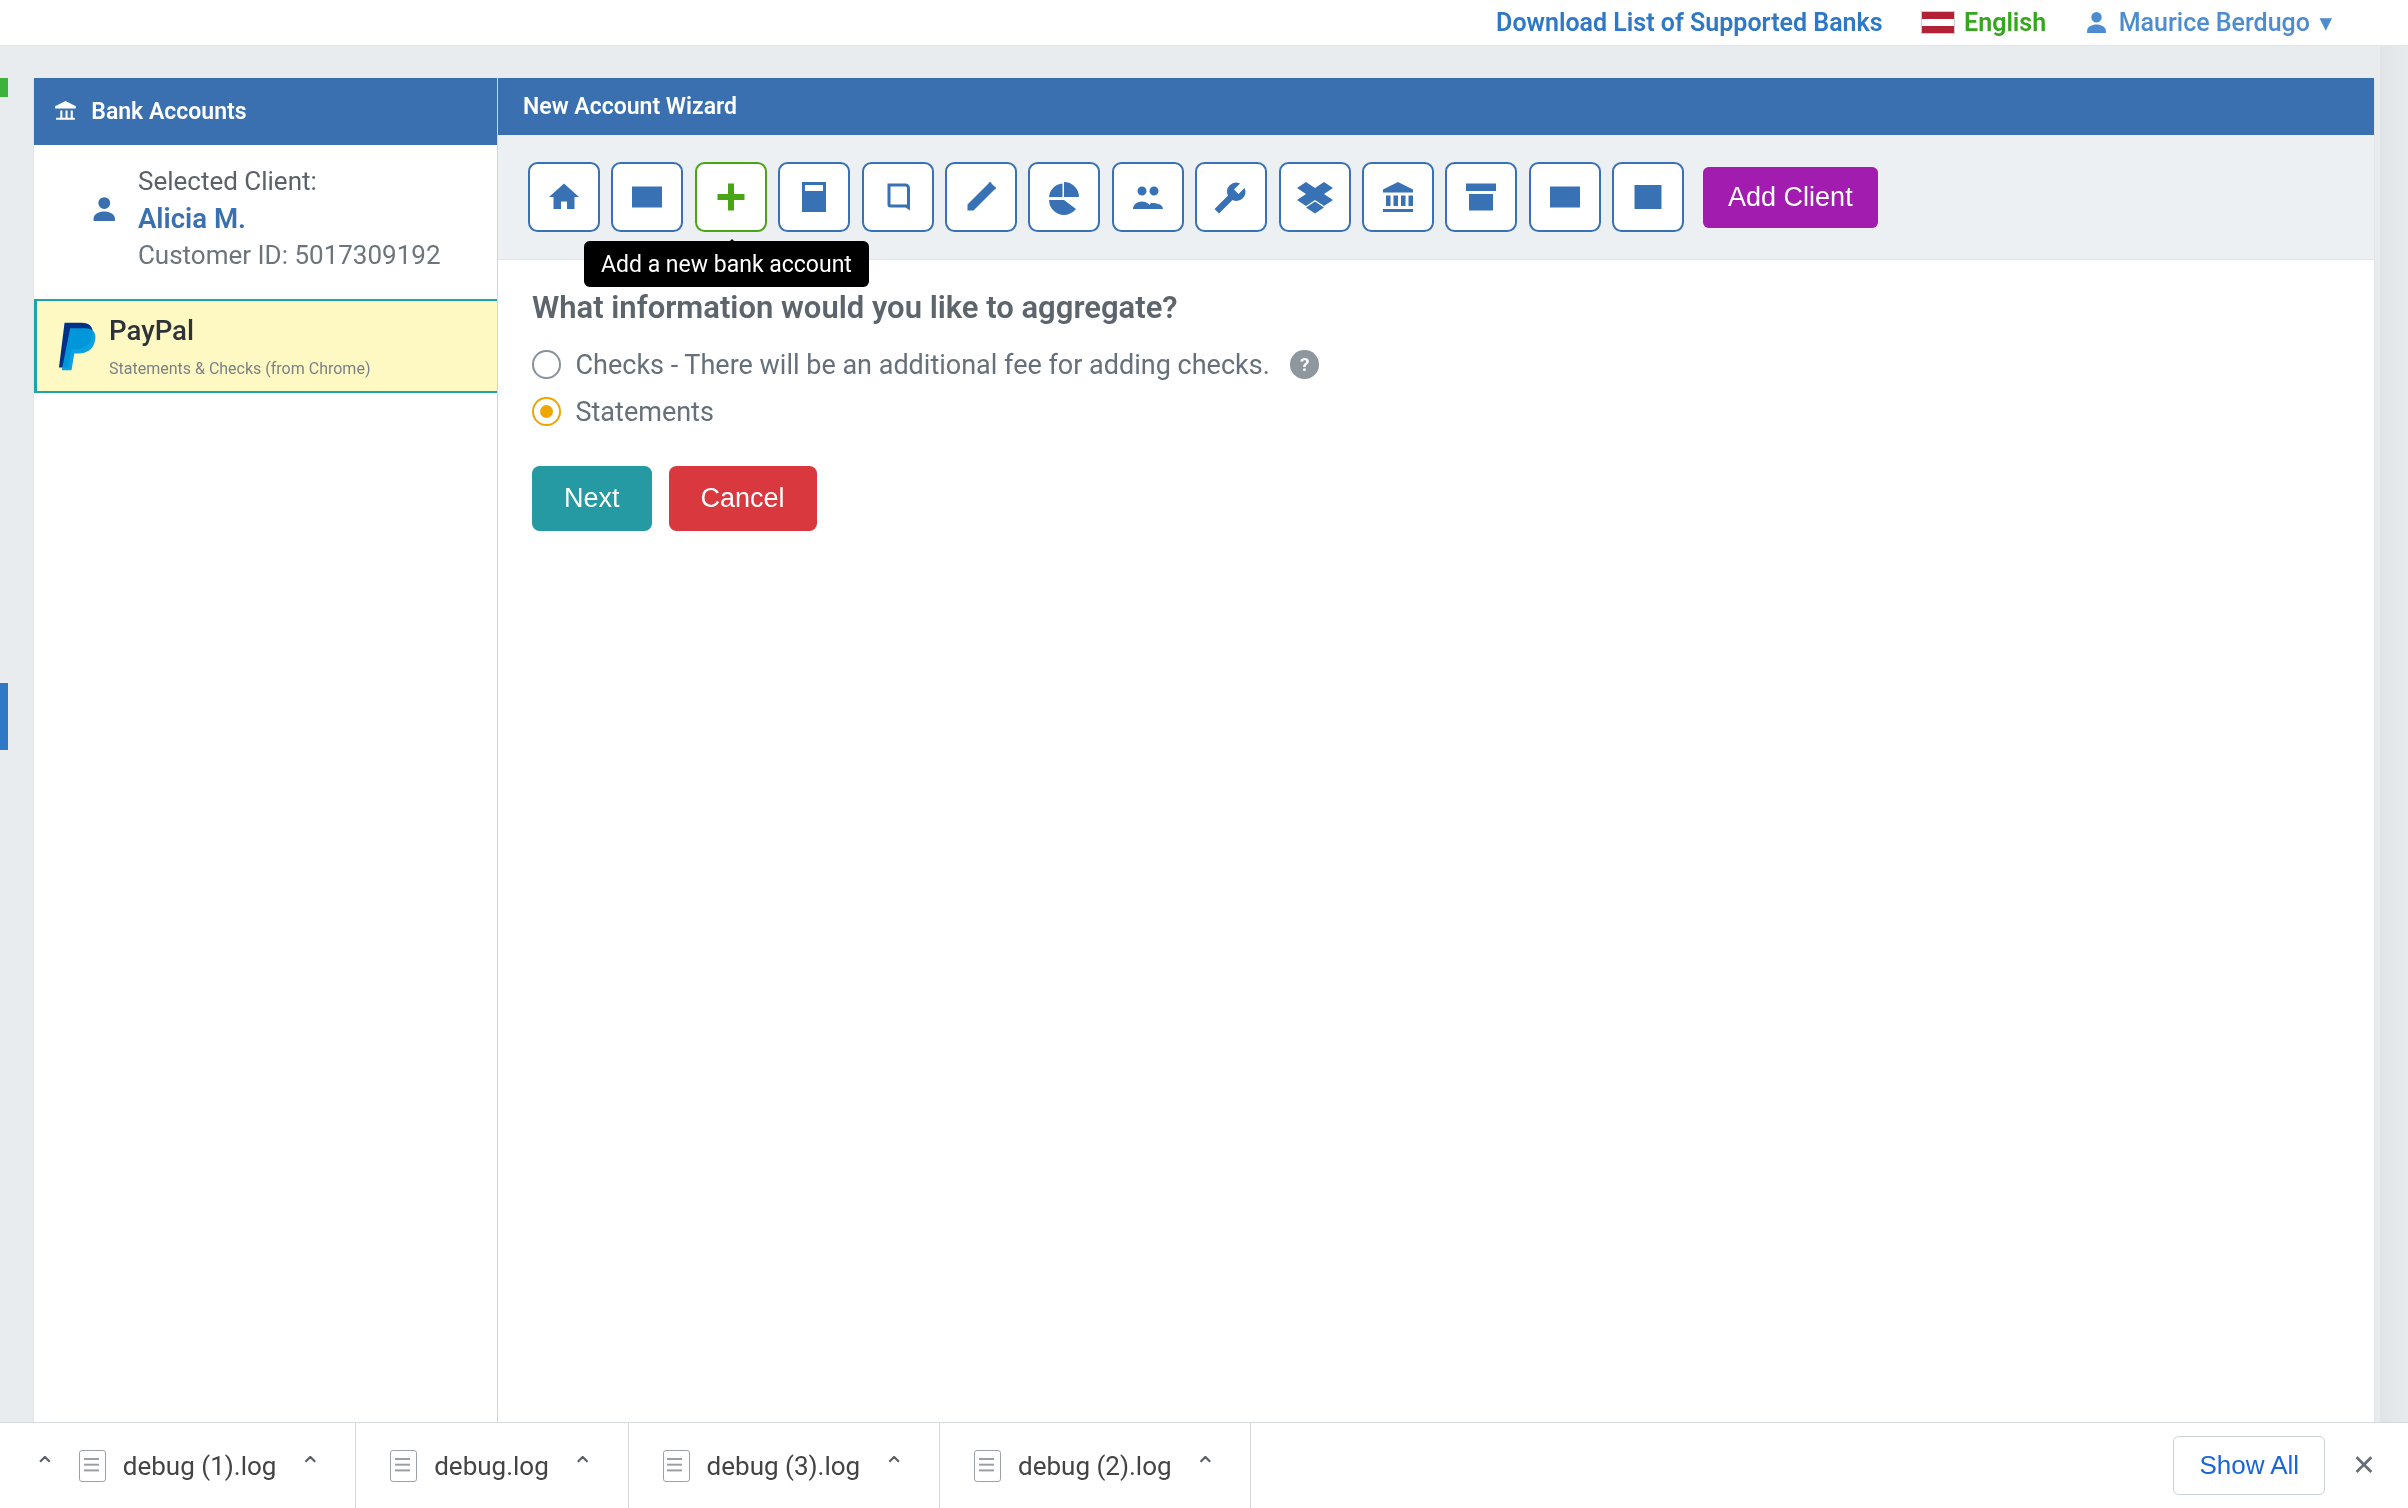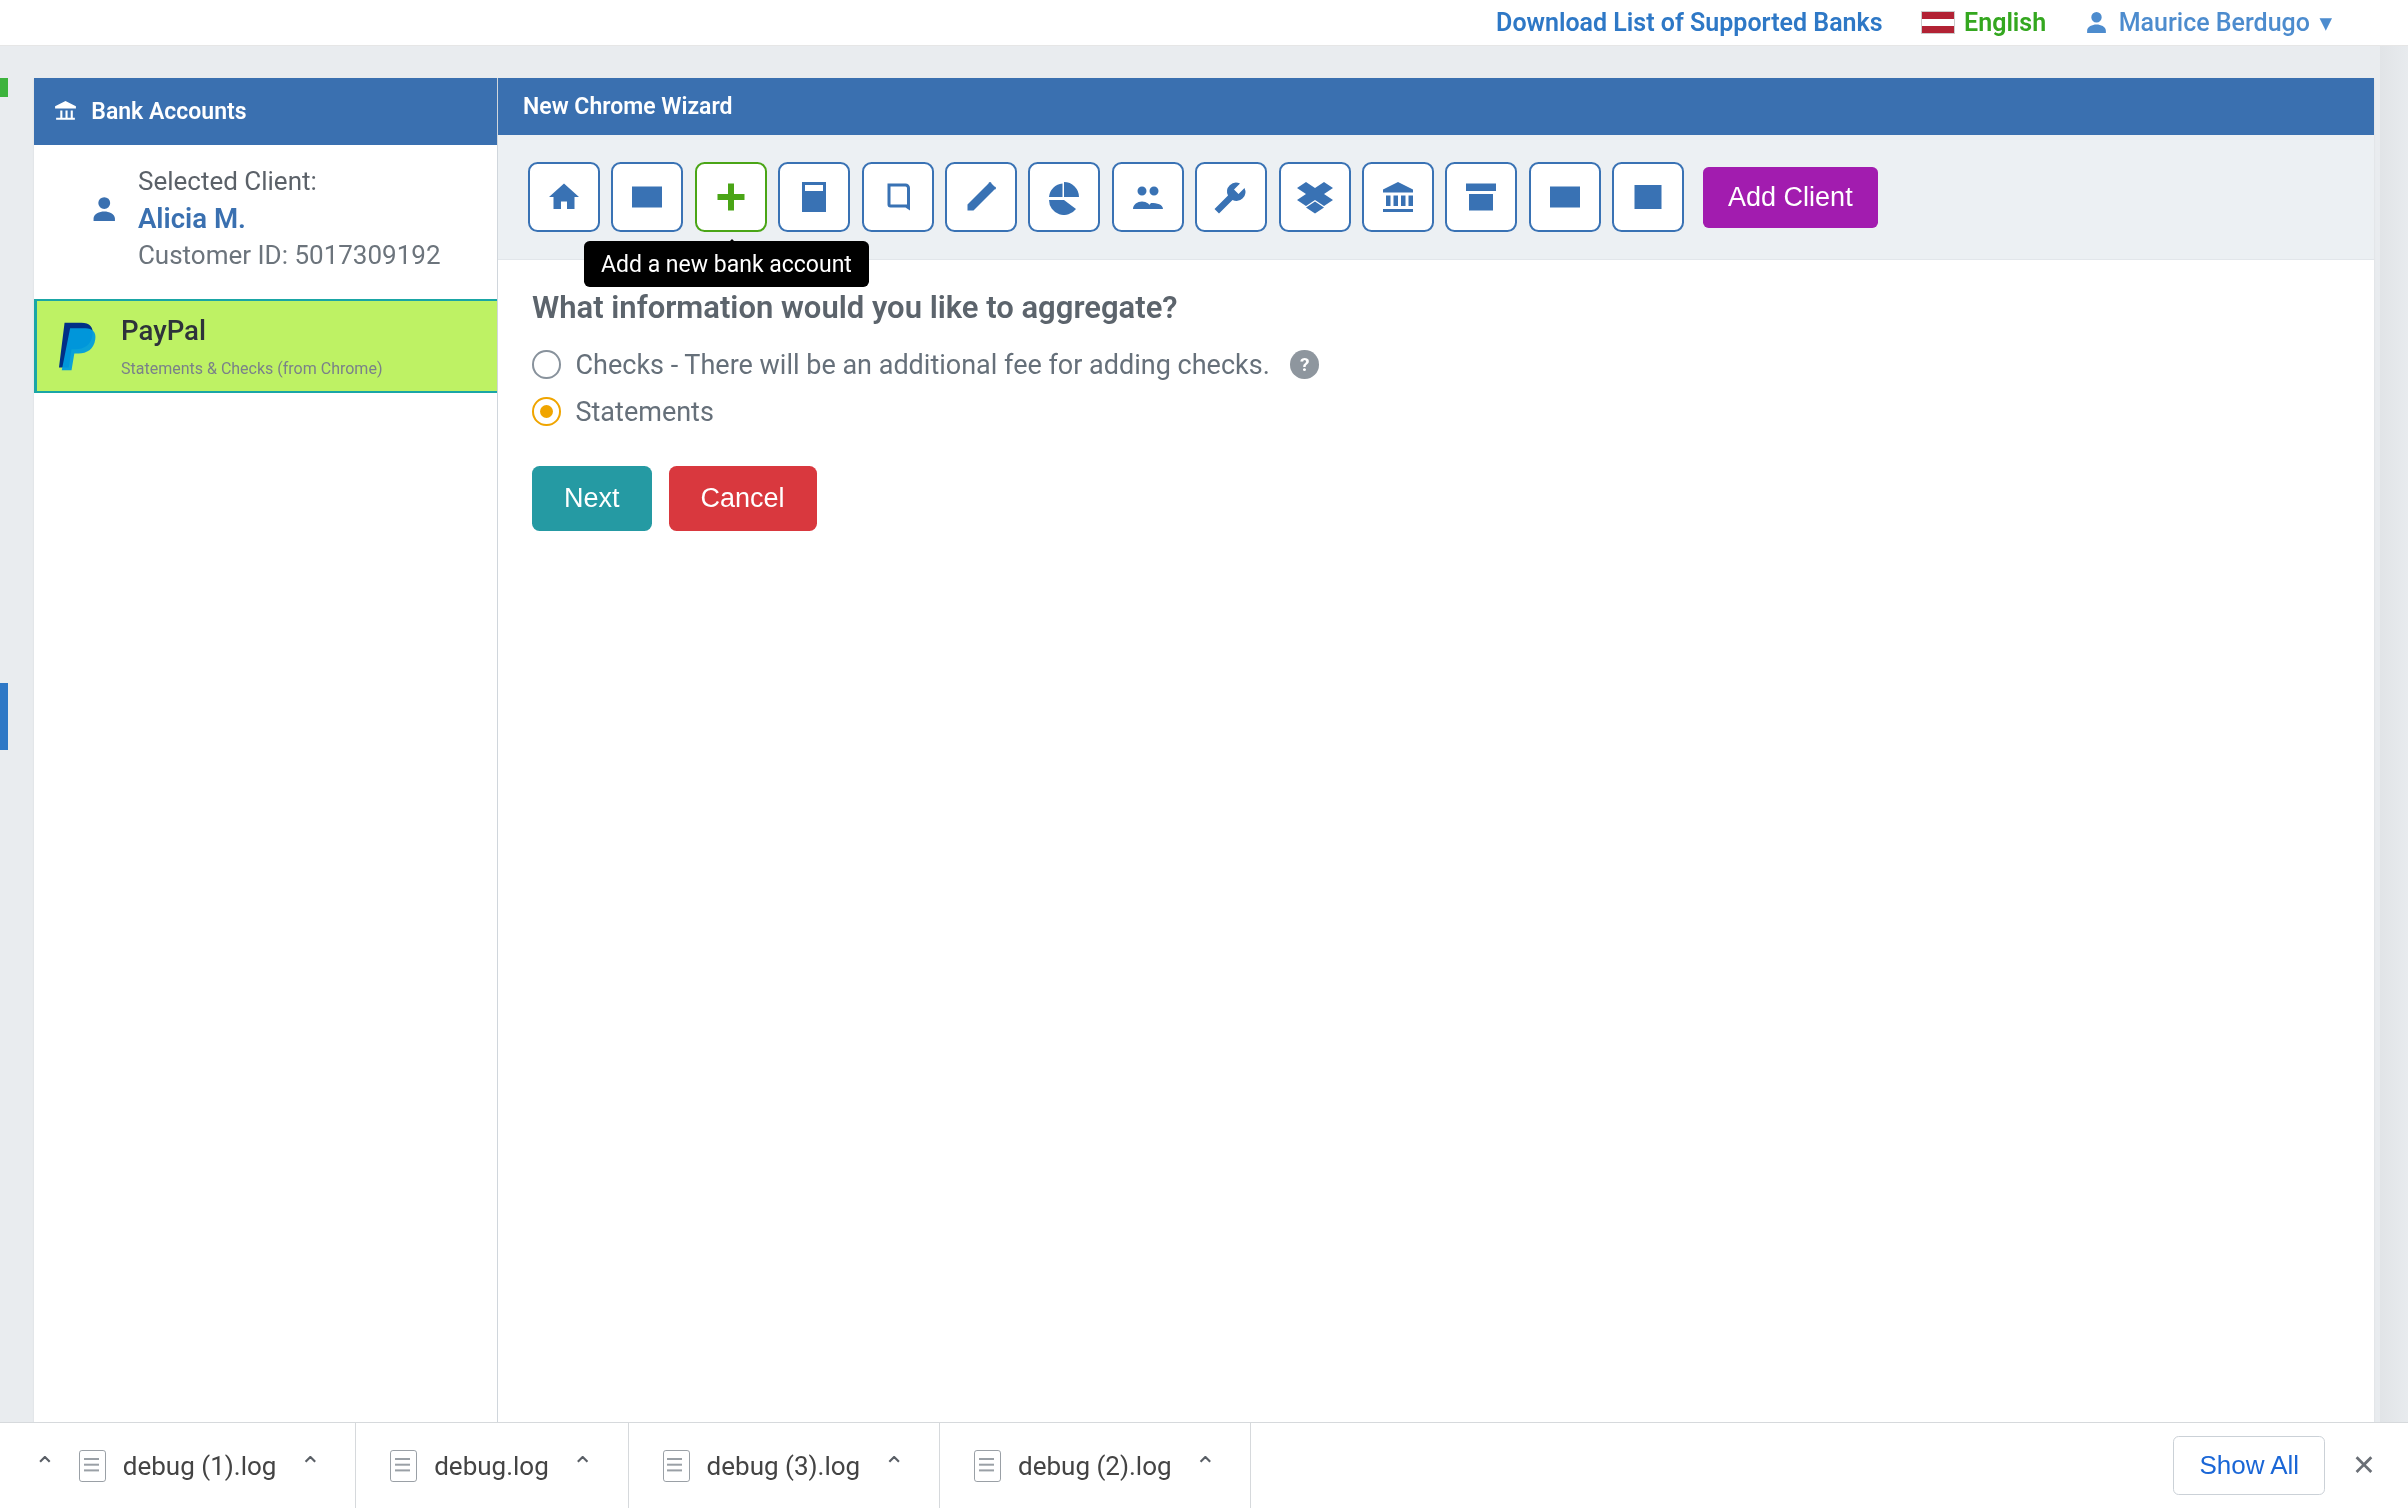--- a/index.html
+++ b/index.html
@@ -77,25 +77,25 @@
   }
   .client-block .avatar svg { width:28.5px; height:32px; fill:#3a70b0; margin-top:27px;}
   .client-lines { display:flex; flex-direction:column; gap:5.7px;}
   .client-lines .label { color:#5b6168; font-size:26px; }
   .client-lines .name { color:#3a70b0; font-weight:600; font-size:27.6px; }
   .client-lines .cid { color:#6c747c; font-size:26px; }
 
   .account-list { padding: 0; }
   .account-item {
     border: 2.9px solid #1aa6a6;
-    background:#bef264;
+    background:#fef9c3;
     padding: 13.3px 17px;
     display:flex;
     align-items:center;
-    gap:18px;
+    gap:6px;
     border-right: none;
     border-left: 3.8px solid #1aa6a6;
   }
   .pp-logo { width:49px; height:53px; position:relative; flex-shrink:0; }
   .pp-logo svg { width:100%; height:100%; }
   .account-texts .acct-name { font-size:27.6px; color:#2e333a; font-weight:500; }
   .account-texts .acct-sub  { font-size:16px; color:#7a8189; margin-top:12px;}
 
   
   .main { flex:1; display:flex; flex-direction:column; }
@@ -303,21 +303,21 @@
           <div class="account-texts">
             <div class="acct-name">PayPal</div>
             <div class="acct-sub">Statements &amp; Checks (from Chrome)</div>
           </div>
         </div>
       </div>
     </div>
 
     <div class="main" style="position:relative;">
       <div class="main-header">
-        <span>New Chrome Wizard</span>
+        <span>New Account Wizard</span>
       </div>
 
       <div class="toolbar">
         <button class="tool-btn">
             <svg viewBox="0 0 24 24">
               <path d="M12 3 2 12h3v8h5v-5h4v5h5v-8h3z"></path>
             </svg>
           </button>
         <button class="tool-btn">
             <svg viewBox="0 0 24 24">

